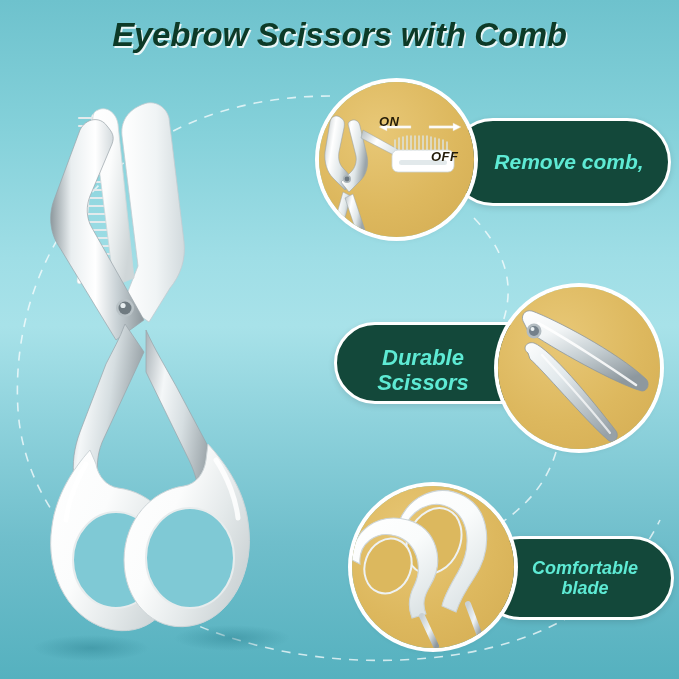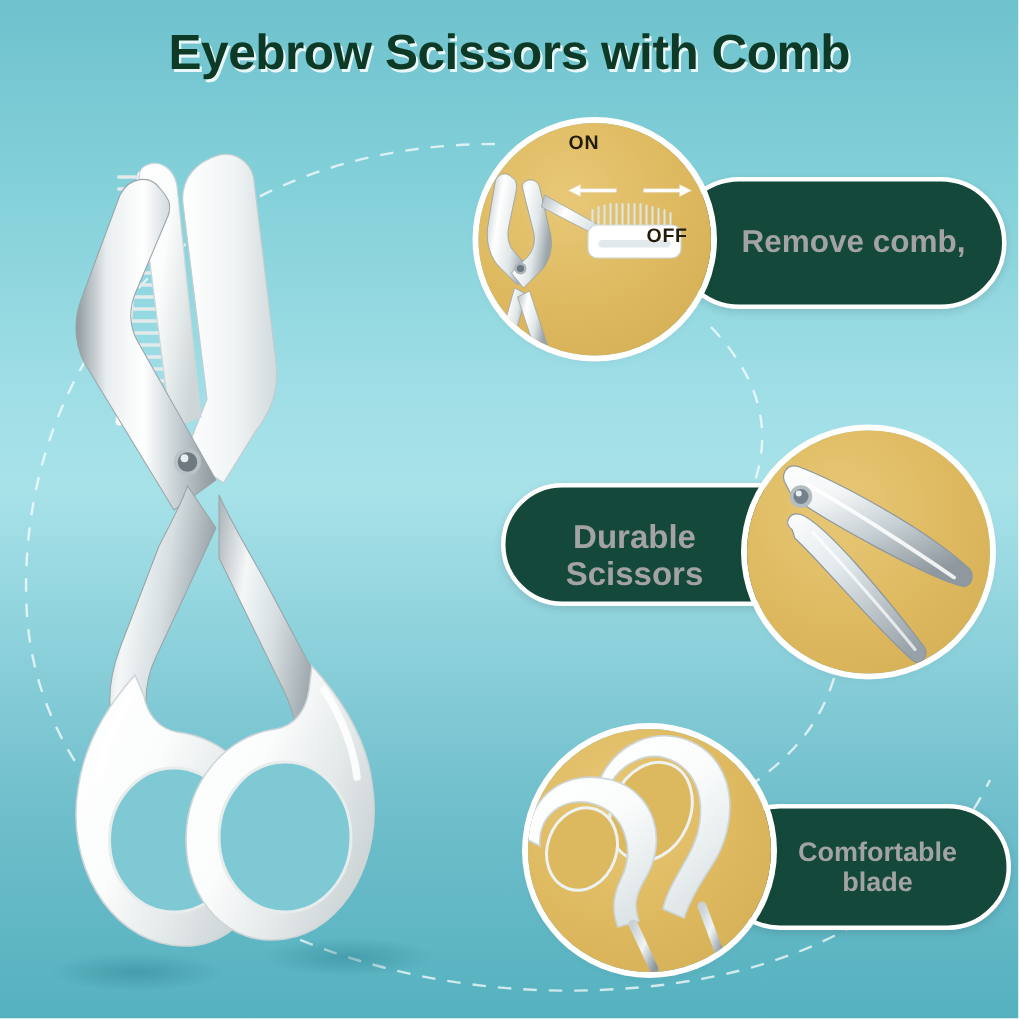--- a/index.html
+++ b/index.html
@@ -10,20 +10,21 @@
     width:679px;height:679px;
     overflow:hidden;
     background:linear-gradient(180deg,
       #6ec2cd 0%,
       #83d0d9 18%,
       #9fdee6 38%,
       #a8e2e9 48%,
       #8ed2dc 62%,
       #6fbecb 80%,
       #55b1bf 100%);
+    font-style:italic;
   }
 
   
   .arc{position:absolute;left:0;top:0;width:679px;height:679px;pointer-events:none;}
 
   
   #title{
     position:absolute;left:0;top:16px;width:679px;
     text-align:center;
     font-size:33px;font-weight:bold;
@@ -43,21 +44,21 @@
     box-shadow:0 0 0 4px #ffffff, 0 2px 7px rgba(0,0,0,.10);
     overflow:hidden;
   }
   .bubble svg{display:block;}
 
   .pill{
     position:absolute;
     background:#13483a;
     border:3px solid #ffffff;
     border-radius:999px;
-    color:#a3a3a3;
+    color:#5eead4;
     font-weight:bold;
     display:flex;align-items:center;justify-content:center;
     text-align:center;
     line-height:1.12;
     box-shadow:0 2px 6px rgba(0,0,0,.12);
     box-sizing:border-box;
   }
 
   
   #f1-bubble{left:319px;top:82px;width:155px;height:155px;}
@@ -251,21 +252,21 @@
 
       <g>
         <path d="M60 45 L 68 41 L 68 43.8 L 92 43.8 L 92 46.2 L 68 46.2 L 68 49 Z" fill="#ffffff" stroke="#e5dcc0" stroke-width="0.4"></path>
       </g>
 
       <g>
         <path d="M142 45 L 134 41 L 134 43.8 L 110 43.8 L 110 46.2 L 134 46.2 L 134 49 Z" fill="#ffffff" stroke="#e5dcc0" stroke-width="0.4"></path>
       </g>
     </svg>
 
-    <div class="onoff-label" style="left:60px;top:5px;">ON</div>
+    <div class="onoff-label" style="left:60px;top:32px;">ON</div>
     <div class="onoff-label" style="left:112px;top:19px;margin-top:48px;">OFF</div>
   </div>
 
   <div class="pill" id="f2-pill">
     <div>
       <div>Durable</div>
       <div>Scissors</div>
     </div>
   </div>
 

